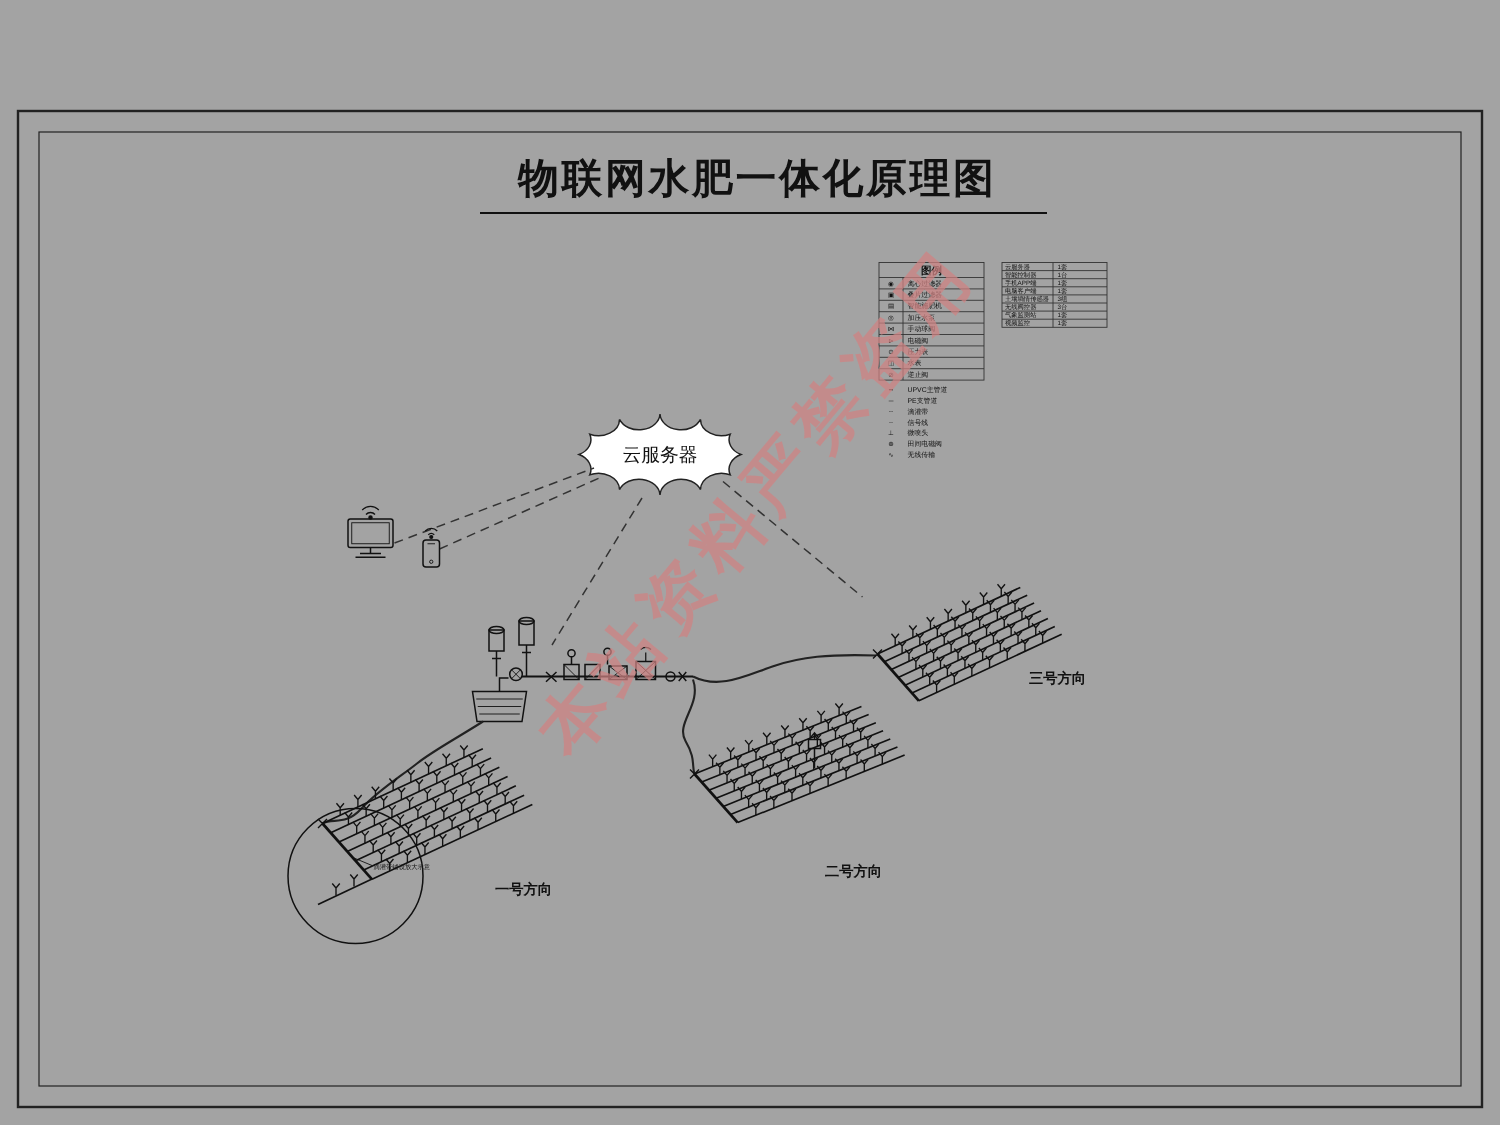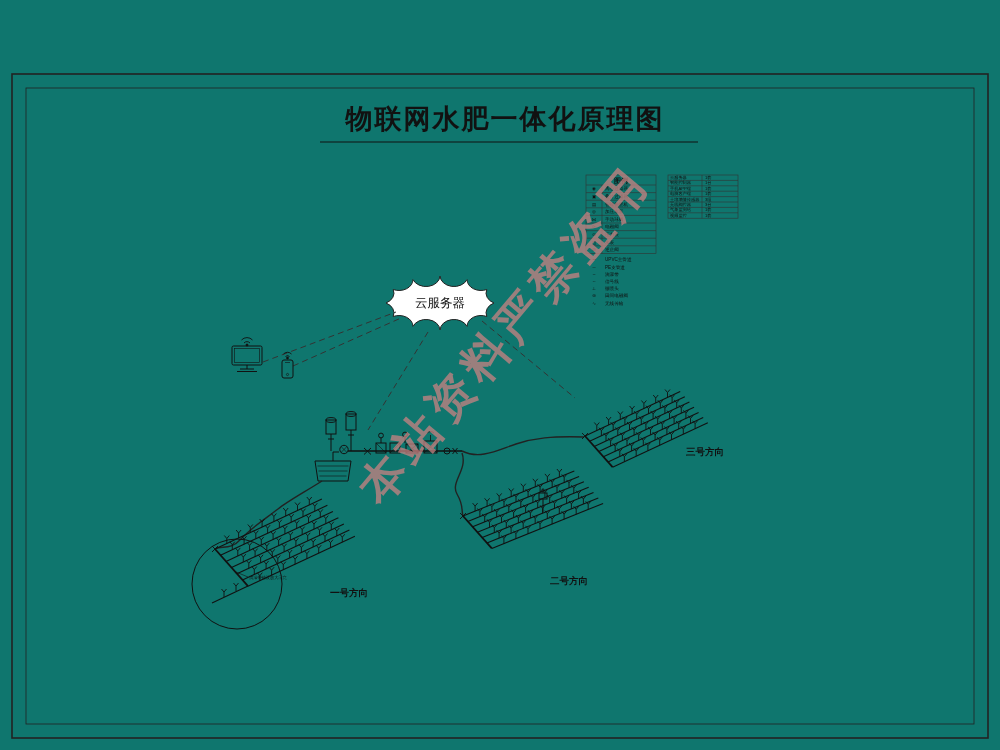--- a/index.html
+++ b/index.html
@@ -1,16 +1,16 @@
 <!DOCTYPE html>
 <html><head>
 <meta charset="utf-8">
 <style>
   html,body{margin:0;padding:0;background:#e9e9e9;font-family:"Liberation Sans",sans-serif;}
-  .page{position:relative;width:1000px;height:750px;background:#0f766e;margin:0 auto;overflow:hidden;}
+  .page{position:relative;width:1000px;height:750px;background:#a3a3a3;margin:0 auto;overflow:hidden;}
   svg{position:absolute;left:0;top:0;}
   text{fill:#111;}
   .frame{fill:none;stroke:#222;}
   .title{font:700 27px "Liberation Serif","DejaVu Serif",serif;letter-spacing:2px;}
   .tline{fill:none;stroke:#333;stroke-width:.6;}
   .lhead{font-size:7px;font-weight:700;}
   .lrow{font-size:4.6px;}
   .lsym{font-size:4.4px;}
   .lrow2{font-size:4.2px;}
   .cloudtxt{font-size:12.5px;}

